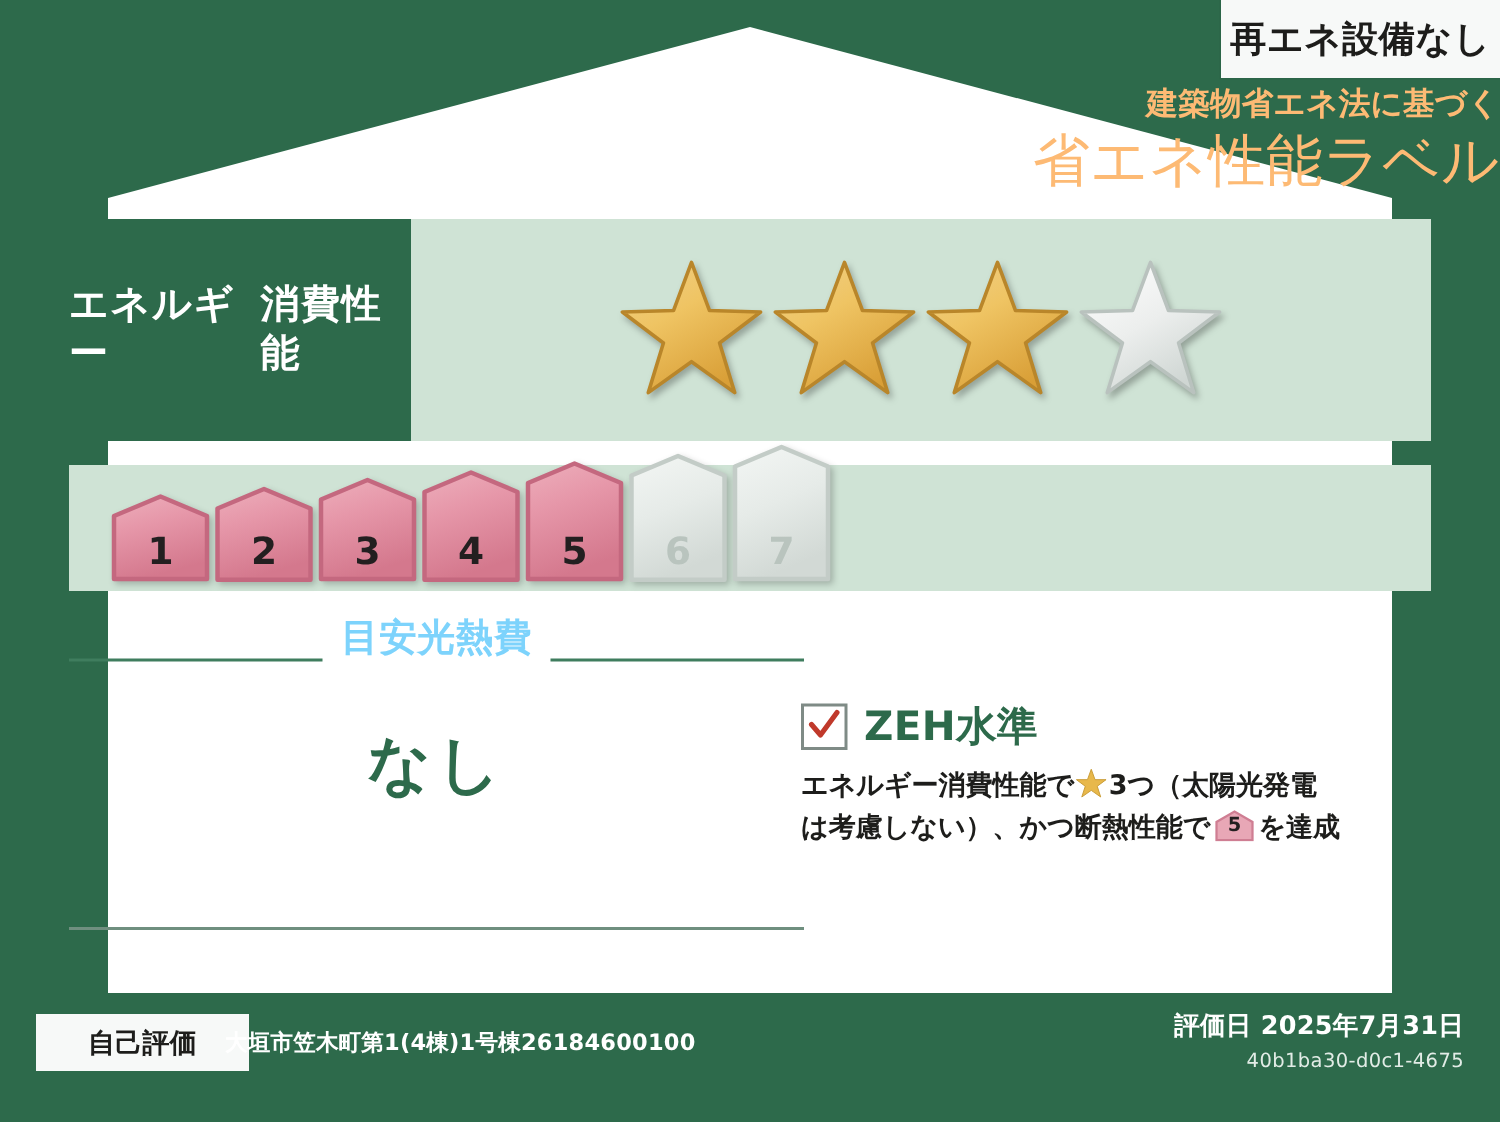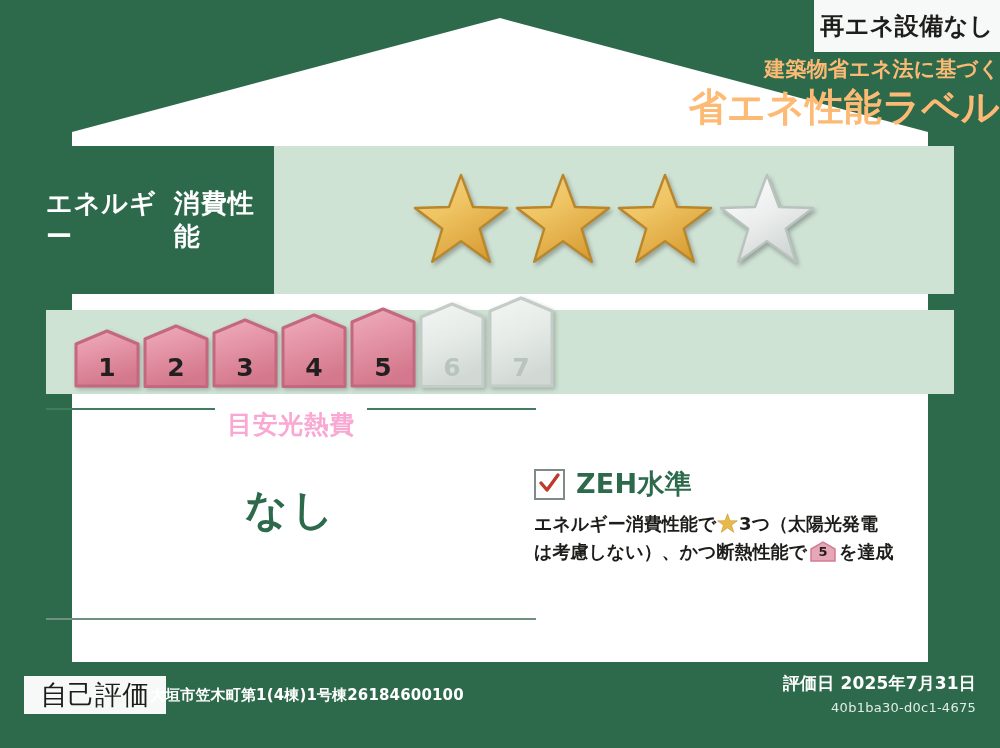--- a/index.html
+++ b/index.html
@@ -62,21 +62,21 @@
     color: #fdba74;
   }
   #title-sub {
     font-size: 21px;
     font-weight: bold;
     letter-spacing: 0.01em;
     line-height: 1.1;
   }
   #title-main {
     font-size: 38px;
-    font-weight: bold;
+    font-weight: normal;
     letter-spacing: 0.01em;
     line-height: 1.2;
     margin-top: 4px;
   }
 
   
   .perf-row {
     position: absolute;
     display: flex;
     height: 148px;
@@ -144,23 +144,23 @@
     color: #231f20;
   }
   .grade.off .num { color: #b9c4be; }
 
   
   #cost-heading {
     position: absolute;
     left: 46px; top: 408px;
     width: 490px;
     display: flex;
-    align-items: flex-start;
+    align-items: flex-end;
     gap: 12px;
-    color: #f9a8d4;
+    color: #7dd3fc;
   }
   #cost-heading .rule {
     flex: 1 1 auto;
     height: 2px;
     background: #3f7d5e;
   }
   #cost-heading-text {
     font-size: 25px;
     font-weight: bold;
     white-space: nowrap;
@@ -247,22 +247,22 @@
     left: 0; bottom: 0;
     width: 1000px;
     height: 86px;
   }
   #badge-self-eval {
     position: absolute;
     left: 24px; top: 14px;
     width: 142px; height: 38px;
     background: #f7f9f8;
     color: #1d1d1b;
-    font-size: 27px;
-    font-weight: normal;
+    font-size: 18px;
+    font-weight: bold;
     display: flex;
     align-items: center;
     justify-content: center;
     letter-spacing: 0.01em;
   }
   #footer-address {
     position: absolute;
     left: 150px; top: 24px;
     color: #ffffff;
     font-size: 15px;

